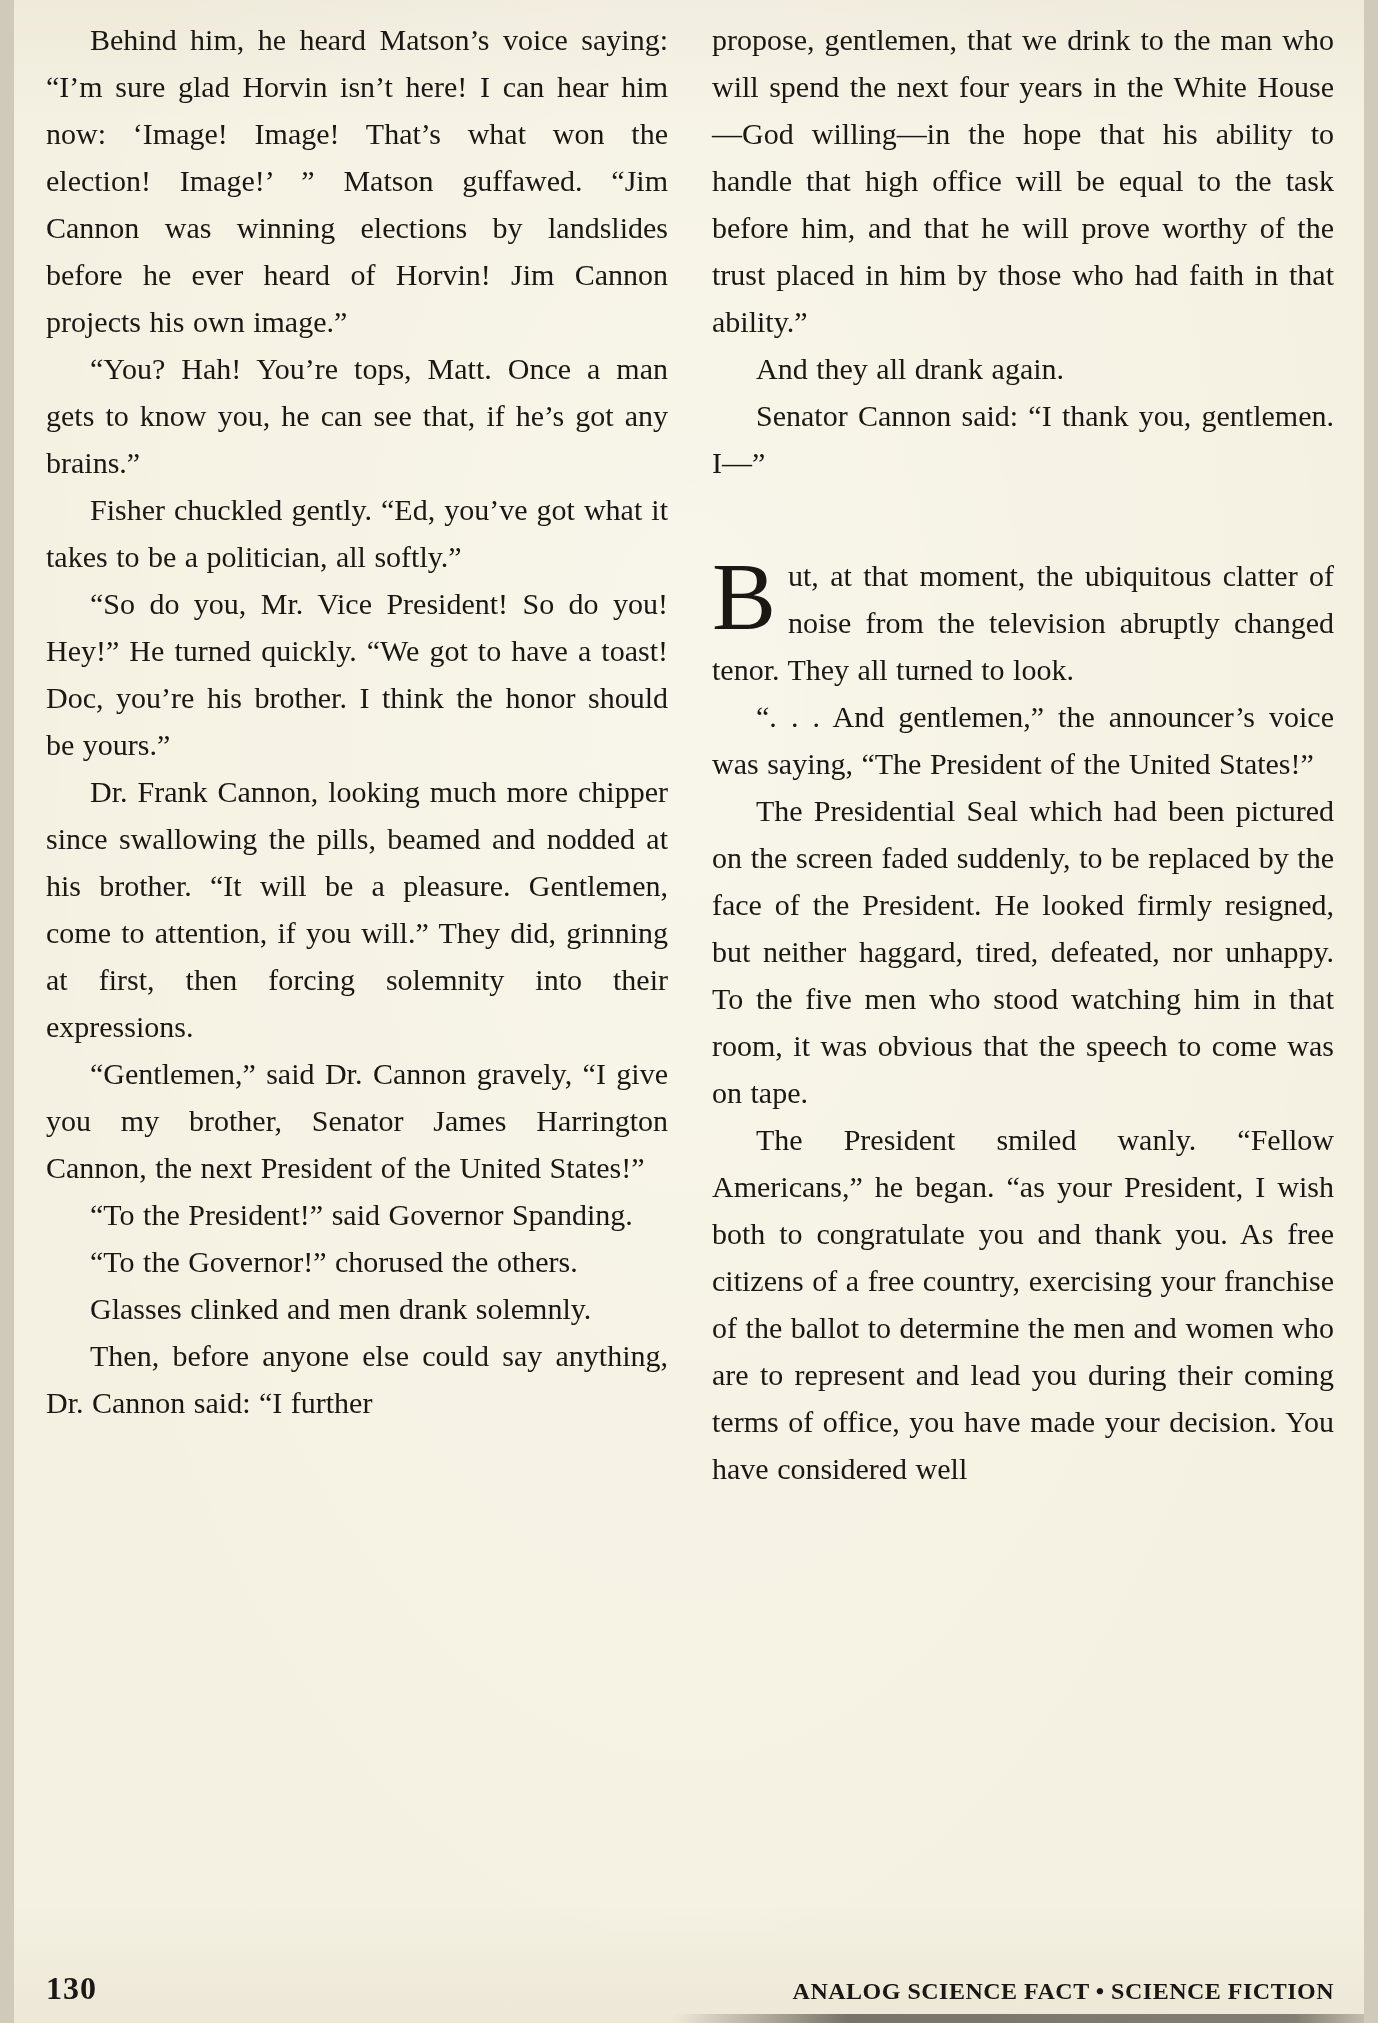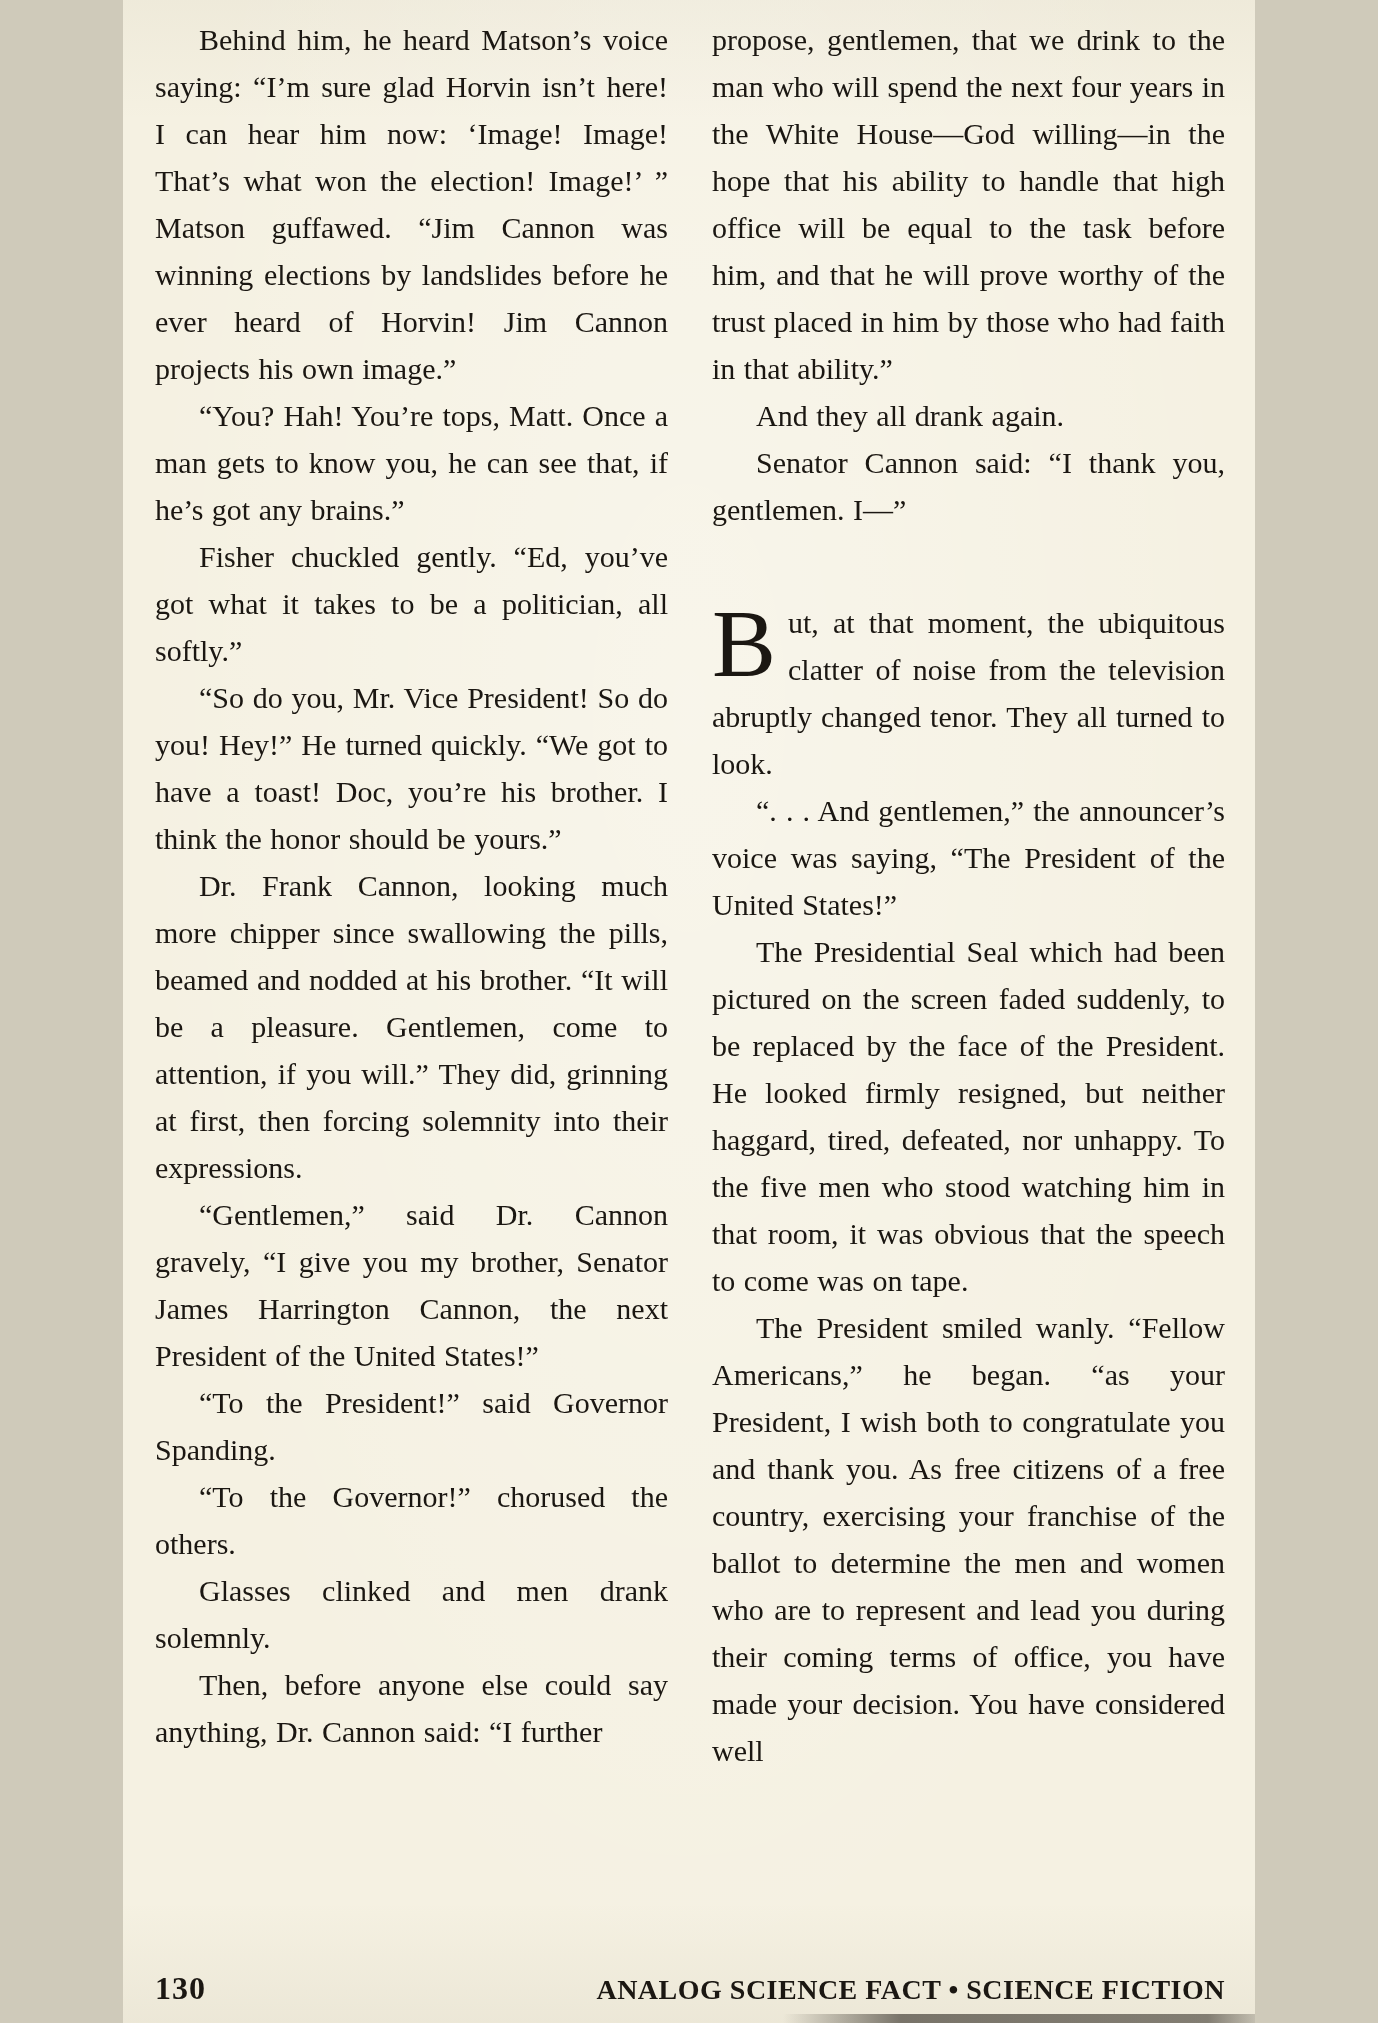--- a/index.html
+++ b/index.html
@@ -1,21 +1,21 @@
 <!DOCTYPE html>
 <html lang="en"><head>
 <meta charset="utf-8">
 <style>
   * { box-sizing: border-box; }
   html, body { margin: 0; padding: 0; }
   body { background: #cfcaba; }
 
   .page {
     position: relative;
-    width: 1132px;
+    width: 1350px;
     height: 2023px;
     margin: 0 auto;
     background-color: #f5f1e2;
     background-image:
       radial-gradient(ellipse at 50% 35%, rgba(255,255,255,0.30), rgba(0,0,0,0.00) 70%),
       linear-gradient(to bottom, rgba(120,105,70,0.05), rgba(120,105,70,0.00) 6%, rgba(120,105,70,0.00) 94%, rgba(120,105,70,0.07));
     font-family: "Liberation Serif", "DejaVu Serif", serif;
     color: #1b1712;
     padding: 16px 30px 70px 32px;
     overflow: hidden;
@@ -50,21 +50,21 @@
     position: absolute;
     left: 32px;
     right: 30px;
     bottom: 16px;
     display: flex;
     justify-content: space-between;
     align-items: baseline;
     font-weight: bold;
   }
   .page-number { font-size: 32px; letter-spacing: 1px; }
-  .running-title { font-size: 28px; letter-spacing: 0.5px; white-space: nowrap; }
+  .running-title { font-size: 24px; letter-spacing: 0.5px; white-space: nowrap; }
 
   .scan-smudge {
     position: absolute;
     bottom: 0;
     left: 660px;
     right: 0;
     height: 9px;
     background: linear-gradient(to right, rgba(25,20,14,0), rgba(25,20,14,0.55) 25%, rgba(25,20,14,0.5) 90%, rgba(25,20,14,0.2));
     border-radius: 3px 0 0 0;
   }

